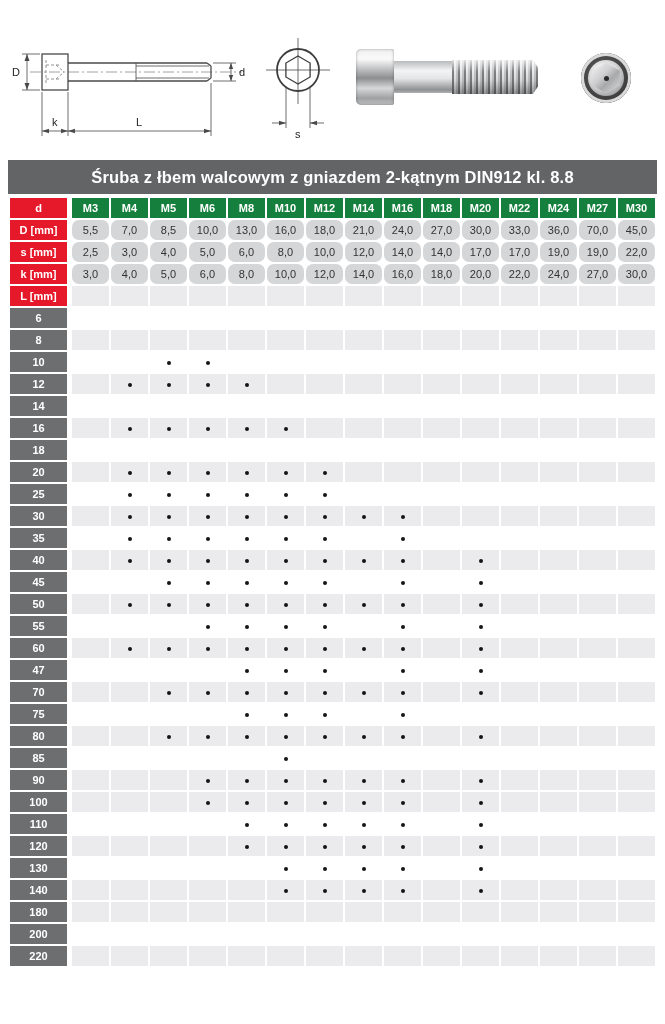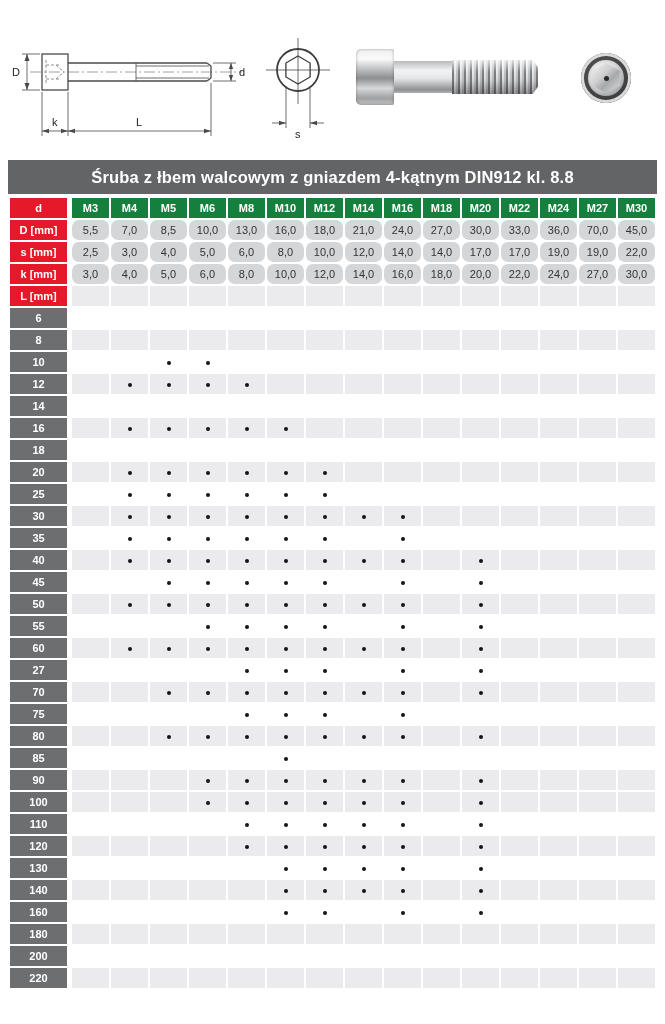--- a/index.html
+++ b/index.html
@@ -131,21 +131,21 @@
   </div>
 
   <div class="photo-end">
     <div class="p-hex">
       <div class="p-dot"></div>
     </div>
   </div>
 </div>
 
 <div class="table-wrap">
-  <div class="title-bar">Śruba z łbem walcowym z gniazdem 4-kątnym DIN912 kl. 8.8</div>
+  <div class="title-bar">Śruba z łbem walcowym z gniazdem 2-kątnym DIN912 kl. 8.8</div>
   <table class="din">
     <colgroup id="cols">
         <col style="width: 60px;">
         <col>
         <col>
         <col>
         <col>
         <col>
         <col>
         <col>
@@ -531,21 +531,21 @@
           <td class="cell-b"><span class="dot"></span></td>
           <td class="cell-b"><span class="dot"></span></td>
           <td class="cell-b"></td>
           <td class="cell-b"><span class="dot"></span></td>
           <td class="cell-b"></td>
           <td class="cell-b"></td>
           <td class="cell-b"></td>
           <td class="cell-b"></td>
         </tr>
         <tr>
-          <td class="lab-gray">27</td>
+          <td class="lab-gray">47</td>
           <td class="cell-a"></td>
           <td class="cell-a"></td>
           <td class="cell-a"></td>
           <td class="cell-a"></td>
           <td class="cell-a"><span class="dot"></span></td>
           <td class="cell-a"><span class="dot"></span></td>
           <td class="cell-a"><span class="dot"></span></td>
           <td class="cell-a"></td>
           <td class="cell-a"><span class="dot"></span></td>
           <td class="cell-a"></td>
@@ -727,38 +727,20 @@
           <td class="cell-b"><span class="dot"></span></td>
           <td class="cell-b"><span class="dot"></span></td>
           <td class="cell-b"><span class="dot"></span></td>
           <td class="cell-b"><span class="dot"></span></td>
           <td class="cell-b"></td>
           <td class="cell-b"><span class="dot"></span></td>
           <td class="cell-b"></td>
           <td class="cell-b"></td>
           <td class="cell-b"></td>
           <td class="cell-b"></td>
-        </tr>
-        <tr>
-          <td class="lab-gray">160</td>
-          <td class="cell-a"></td>
-          <td class="cell-a"></td>
-          <td class="cell-a"></td>
-          <td class="cell-a"></td>
-          <td class="cell-a"></td>
-          <td class="cell-a"><span class="dot"></span></td>
-          <td class="cell-a"><span class="dot"></span></td>
-          <td class="cell-a"></td>
-          <td class="cell-a"><span class="dot"></span></td>
-          <td class="cell-a"></td>
-          <td class="cell-a"><span class="dot"></span></td>
-          <td class="cell-a"></td>
-          <td class="cell-a"></td>
-          <td class="cell-a"></td>
-          <td class="cell-a"></td>
         </tr>
         <tr>
           <td class="lab-gray">180</td>
           <td class="cell-b"></td>
           <td class="cell-b"></td>
           <td class="cell-b"></td>
           <td class="cell-b"></td>
           <td class="cell-b"></td>
           <td class="cell-b"></td>
           <td class="cell-b"></td>

